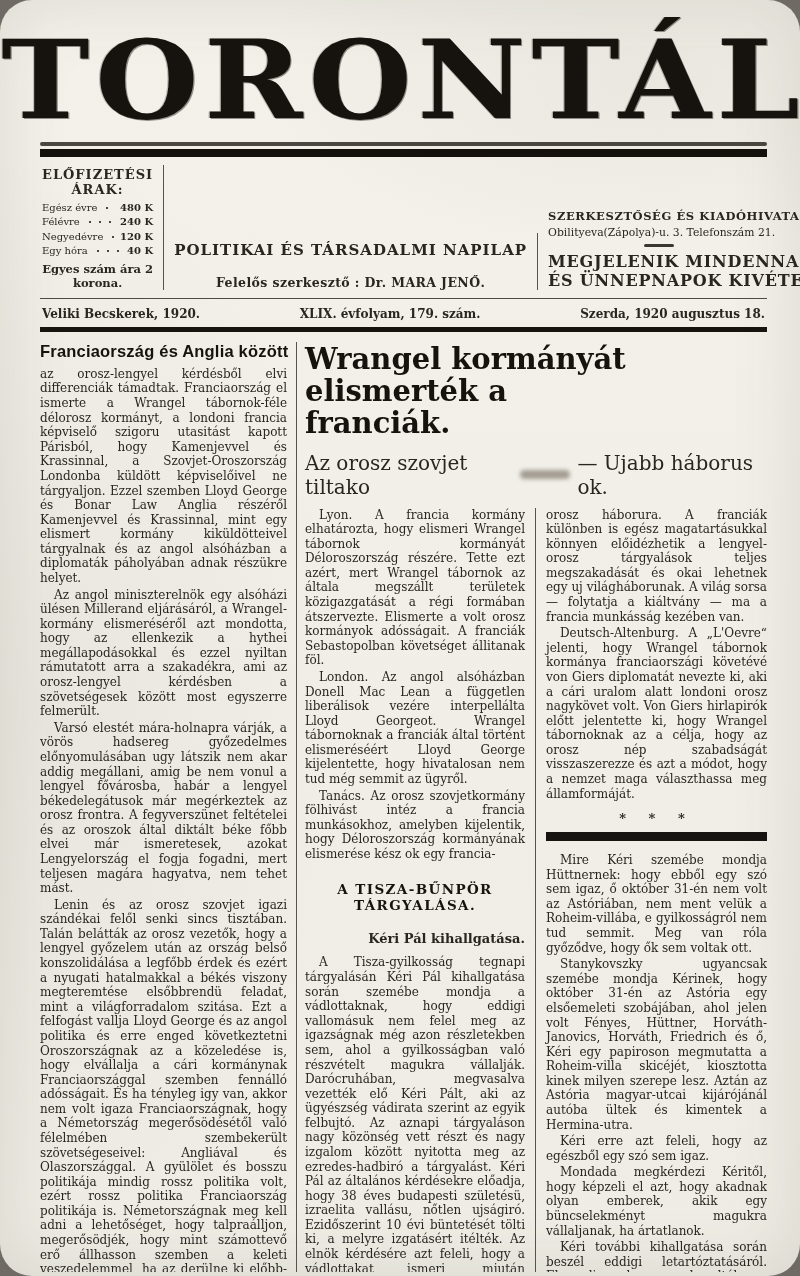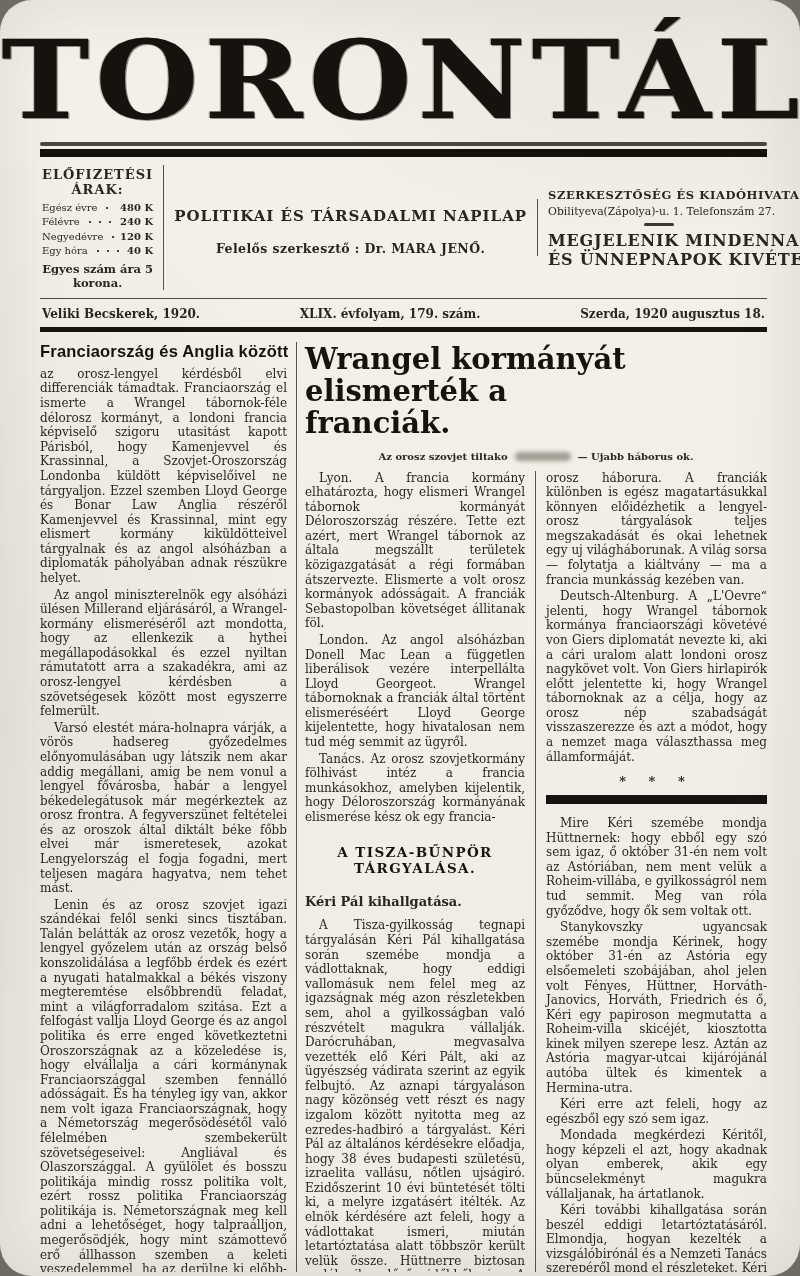--- a/index.html
+++ b/index.html
@@ -18,21 +18,21 @@
   .masthead{text-align:center;padding-top:8px;}
   .masthead h1{
     margin:0;font-size:104px;line-height:0.98;font-weight:bold;
     font-family:"DejaVu Serif", serif;color:#16130f;
     letter-spacing:5px;transform:scaleX(1.14) scaleY(1.04);transform-origin:center;
     text-shadow:1px 1px 0 rgba(25,22,18,0.45), -1px 0 0 rgba(25,22,18,0.25);
   }
   .mast-rule-thin{height:4px;background:#211d18;margin-top:10px;opacity:.8;border-radius:2px;}
   .mast-rule-thick{height:8px;background:#14110d;margin-top:3px;}
   
-  .header-row{display:flex;align-items:center;margin-top:8px;border-bottom:1px solid #4e4941;padding-bottom:8px;}
+  .header-row{display:flex;align-items:flex-end;margin-top:8px;border-bottom:1px solid #4e4941;padding-bottom:8px;}
   .sub-box{width:226px;box-sizing:border-box;padding:2px 10px 0 2px;border-right:1px solid #57524a;}
   .sub-title{font-weight:bold;font-size:13px;letter-spacing:1px;text-align:center;margin-bottom:4px;}
   .price-row{display:flex;align-items:baseline;font-size:10px;line-height:1.45;}
   .price-label{white-space:nowrap;}
   .leader{flex:1;height:9px;margin:0 5px;
     background-image:radial-gradient(circle, #4c463e 1px, transparent 1.4px);
     background-size:10px 4px;background-repeat:repeat-x;background-position:0 75%;}
   .price-val{font-weight:bold;white-space:nowrap;}
   .single-copy{font-weight:bold;font-size:11.5px;text-align:center;margin-top:3px;}
   .center-box{flex:1;border-right:1px solid #57524a;text-align:center;padding:8px 10px 0;}
@@ -48,29 +48,29 @@
   .date-rule{height:5px;background:#17140f;}
   
   .body-row{display:flex;margin-top:10px;height:930px;overflow:hidden;}
   p{margin:0 0 2px 0;text-align:justify;font-size:12px;line-height:1.215;}
   p.ind{text-indent:14px;}
   .left-col{width:257px;box-sizing:border-box;padding-right:9px;border-right:1px solid #57524a;overflow:hidden;}
   .left-headline{font-family:"Liberation Sans", sans-serif;font-weight:bold;font-size:16.5px;
     letter-spacing:.2px;white-space:nowrap;margin:0 0 6px 0;color:#16130f;}
   .main-region{flex:1;box-sizing:border-box;padding-left:8px;overflow:hidden;}
   .main-headline{font-weight:bold;font-size:29px;line-height:1.1;text-align:left;color:#16130f;margin-top:2px;}
-  .main-subhead{display:flex;justify-content:center;align-items:center;font-weight:bold;font-size:10px;margin:11px 0 9px;}
+  .main-subhead{display:flex;justify-content:center;align-items:center;font-weight:normal;font-size:20px;margin:11px 0 9px;}
   .smudge{display:inline-block;width:56px;height:9px;background:#a29c92;border-radius:5px;filter:blur(2px);margin:0 7px;}
   .two-cols{display:flex;align-items:stretch;}
   .mid-col{width:50%;box-sizing:border-box;padding-right:10px;border-right:1px solid #57524a;overflow:hidden;}
   .right-col{width:50%;box-sizing:border-box;padding-left:10px;overflow:hidden;}
   .stars{text-align:center;font-weight:bold;font-size:13px;letter-spacing:9px;margin:10px 0 4px;}
   .black-bar{height:9px;background:#171310;margin:6px 0 12px;}
   .tisza-head{text-align:center;font-weight:bold;font-size:13.5px;letter-spacing:1.4px;margin:20px 0 9px;color:#16130f;}
-  .tisza-sub{text-align:left;font-weight:bold;font-size:13px;margin:18px 0 9px;}
+  .tisza-sub{text-align:right;font-weight:bold;font-size:13px;margin:18px 0 9px;}
 </style>
 </head>
 <body>
 
 <div class="page">
 
   <div class="masthead">
     <h1>TORONTÁL</h1>
     <div class="mast-rule-thin"></div>
     <div class="mast-rule-thick"></div>
@@ -92,29 +92,29 @@
       <div class="price-row">
         <span class="price-label">Negyedévre</span>
         <span class="leader"></span>
         <span class="price-val">120 K</span>
       </div>
       <div class="price-row">
         <span class="price-label">Egy hóra</span>
         <span class="leader"></span>
         <span class="price-val">40 K</span>
       </div>
-      <div class="single-copy">Egyes szám ára 5 korona.</div>
+      <div class="single-copy">Egyes szám ára 2 korona.</div>
     </div>
     <div class="center-box">
       <div class="type-line">POLITIKAI ÉS TÁRSADALMI NAPILAP</div>
       <div class="editor-line">Felelős szerkesztő : Dr. MARA JENŐ.</div>
     </div>
     <div class="office-box">
       <div class="office-l1">SZERKESZTŐSÉG ÉS KIADÓHIVATAL</div>
-      <div class="office-l2">Obilityeva(Zápolya)-u. 1. Telefonszám 27.</div>
+      <div class="office-l2">Obilityeva(Zápolya)-u. 3. Telefonszám 21.</div>
       <div class="office-div"></div>
       <div class="office-l3">MEGJELENIK MINDENNAP, VASÁR-</div>
       <div class="office-l4">ÉS ÜNNEPNAPOK KIVÉTELÉVEL.</div>
     </div>
   </div>
 
   <div class="dateline">
     <span>Veliki Becskerek, 1920.</span>
     <span>XLIX. évfolyam, 179. szám.</span>
     <span>Szerda, 1920 augusztus 18.</span>

